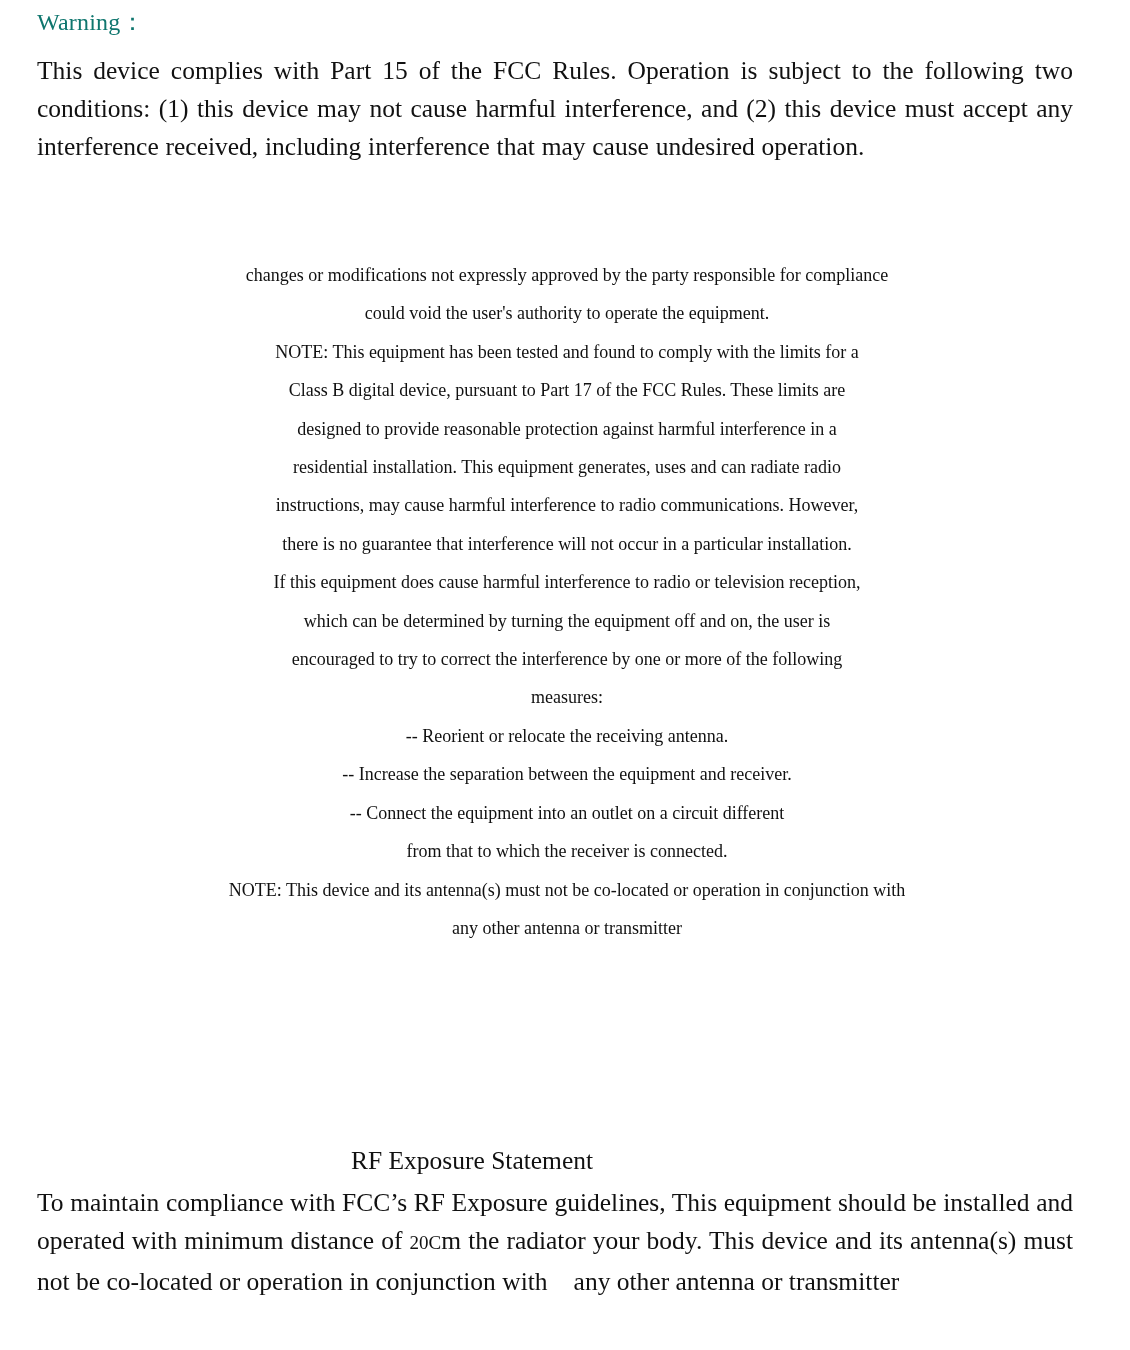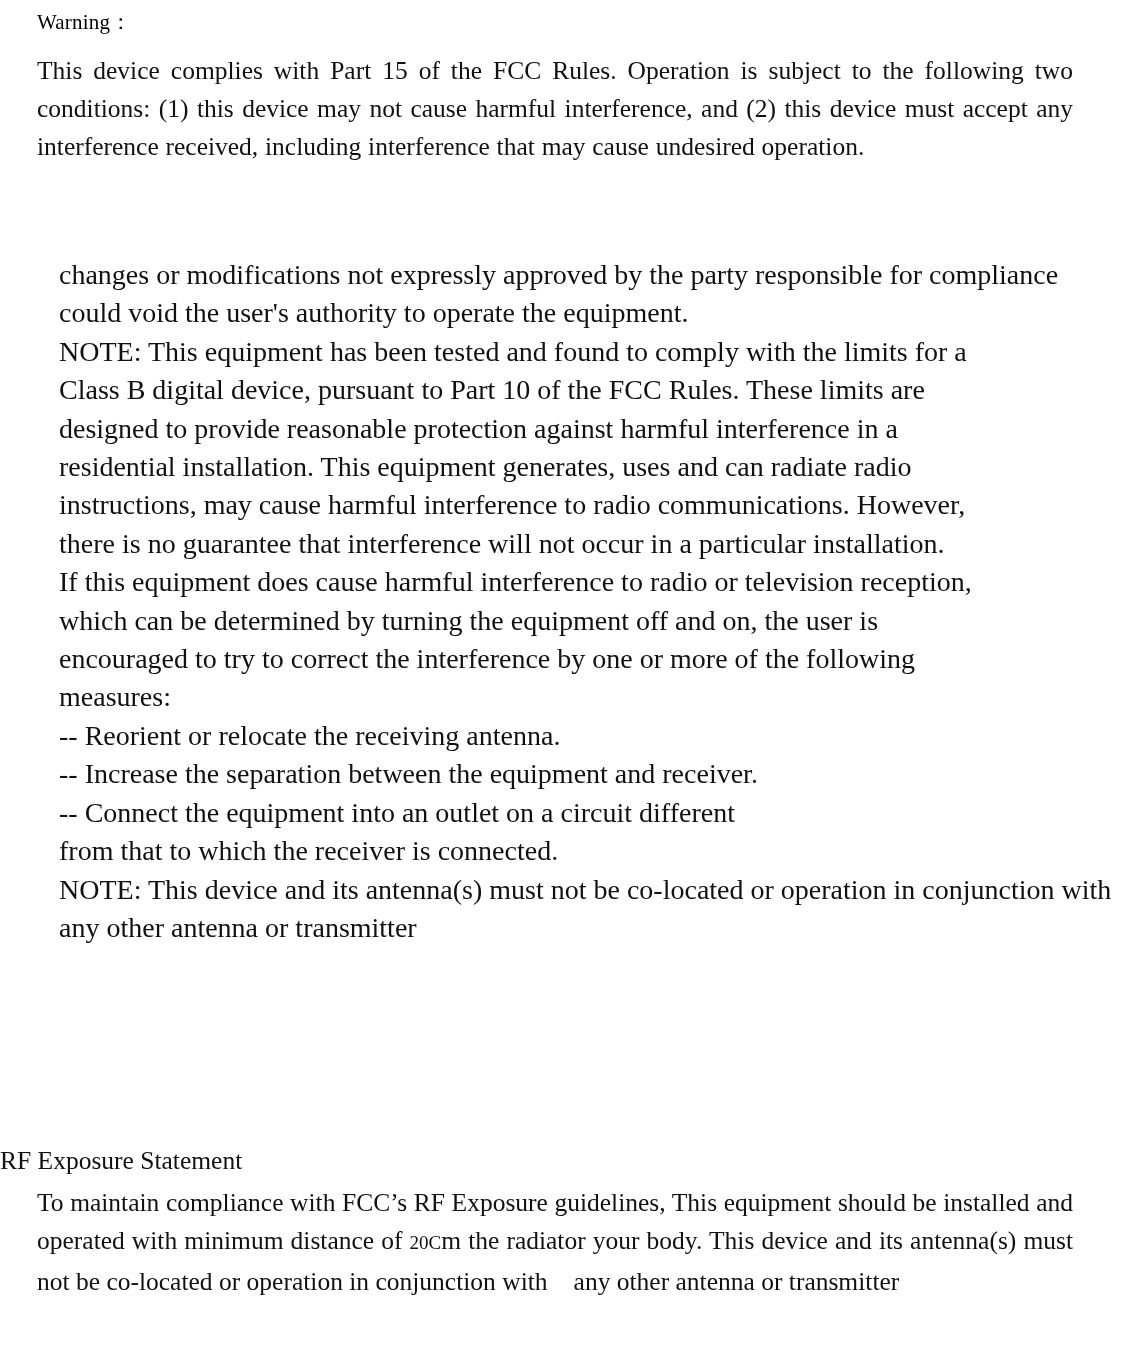--- a/index.html
+++ b/index.html
@@ -24,23 +24,23 @@
     box-sizing: border-box;
     padding: 0;
     background: #ffffff;
   }
 
   
   .warning-heading {
     position: absolute;
     left: 37px;
     top: 2px;
-    font-size: 21px;
+    font-size: 24px;
     line-height: 40px;
-    color: #000000;
+    color: #0f766e;
     letter-spacing: 0.2px;
     white-space: pre;
   }
 
   
   .intro-block {
     position: absolute;
     left: 37px;
     top: 52px;
     width: 1036px;
@@ -51,36 +51,36 @@
     text-align-last: left;
     word-spacing: 0.4px;
   }
 
   
   .body-block {
     position: absolute;
     left: 37px;
     top: 256px;
     width: 1060px;
-    font-size: 28px;
+    font-size: 18px;
     line-height: 38.4px;
-    text-align: left;
-    margin-left: 22px;
+    text-align: center;
   }
   .body-block .ln {
     display: block;
     white-space: pre;
   }
 
   
   .rf-heading {
     position: absolute;
-    left: 0;
+    left: 7px;
     top: 1144px;
     width: 930px;
+    text-align: center;
     font-size: 25.5px;
     line-height: 34px;
   }
 
   
   .rf-block {
     position: absolute;
     left: 37px;
     top: 1184px;
     width: 1036px;
@@ -104,21 +104,21 @@
 <div class="page">
 
   <div class="warning-heading">Warning：</div>
 
   <div class="intro-block">This device complies with Part 15 of the FCC Rules. Operation is subject to the following two conditions: (1) this device may not cause harmful interference, and (2) this device must accept any interference received, including interference that may cause undesired operation.</div>
 
   <div class="body-block">
     <span class="ln">changes or modifications not expressly approved by the party responsible for compliance</span>
     <span class="ln">could void the user's authority to operate the equipment.</span>
     <span class="ln">NOTE: This equipment has been tested and found to comply with the limits for a</span>
-    <span class="ln">Class B digital device, pursuant to Part 10 of the FCC Rules. These limits are</span>
+    <span class="ln">Class B digital device, pursuant to Part 17 of the FCC Rules. These limits are</span>
     <span class="ln">designed to provide reasonable protection against harmful interference in a</span>
     <span class="ln">residential installation. This equipment generates, uses and can radiate radio</span>
     <span class="ln">instructions, may cause harmful interference to radio communications. However,</span>
     <span class="ln">there is no guarantee that interference will not occur in a particular installation.</span>
     <span class="ln">If this equipment does cause harmful interference to radio or television reception,</span>
     <span class="ln">which can be determined by turning the equipment off and on, the user is</span>
     <span class="ln">encouraged to try to correct the interference by one or more of the following</span>
     <span class="ln">measures:</span>
     <span class="ln">-- Reorient or relocate the receiving antenna.</span>
     <span class="ln">-- Increase the separation between the equipment and receiver.</span>

